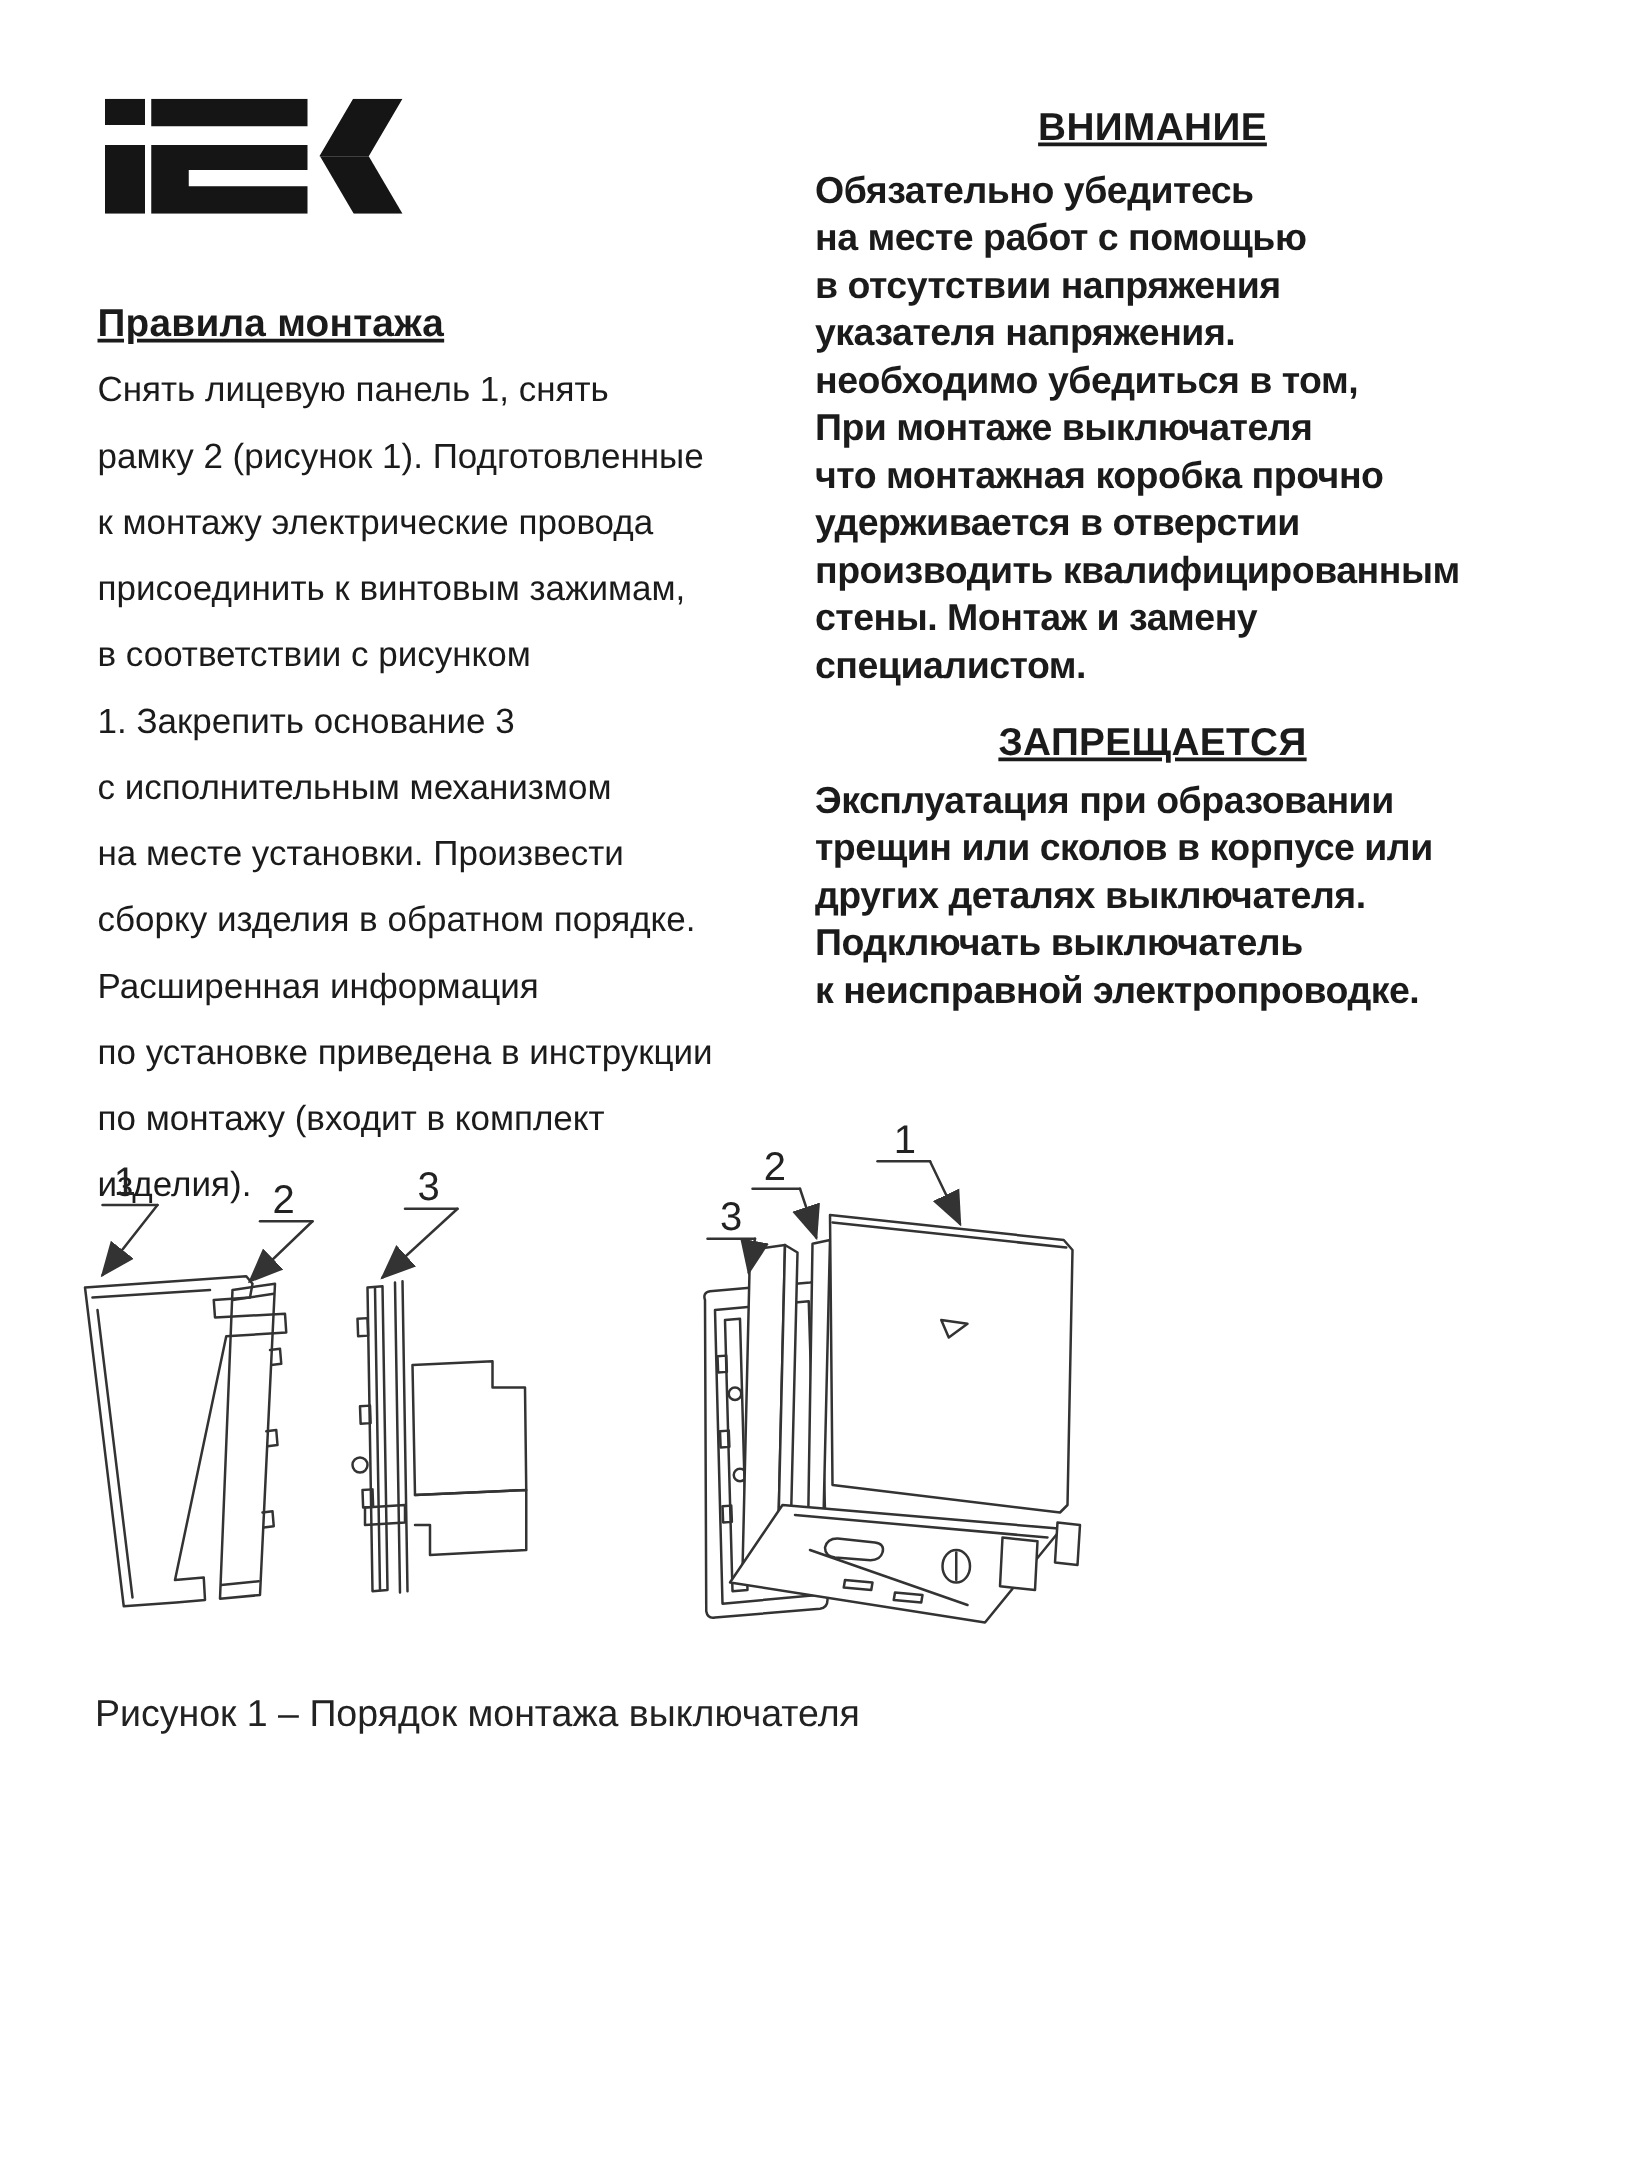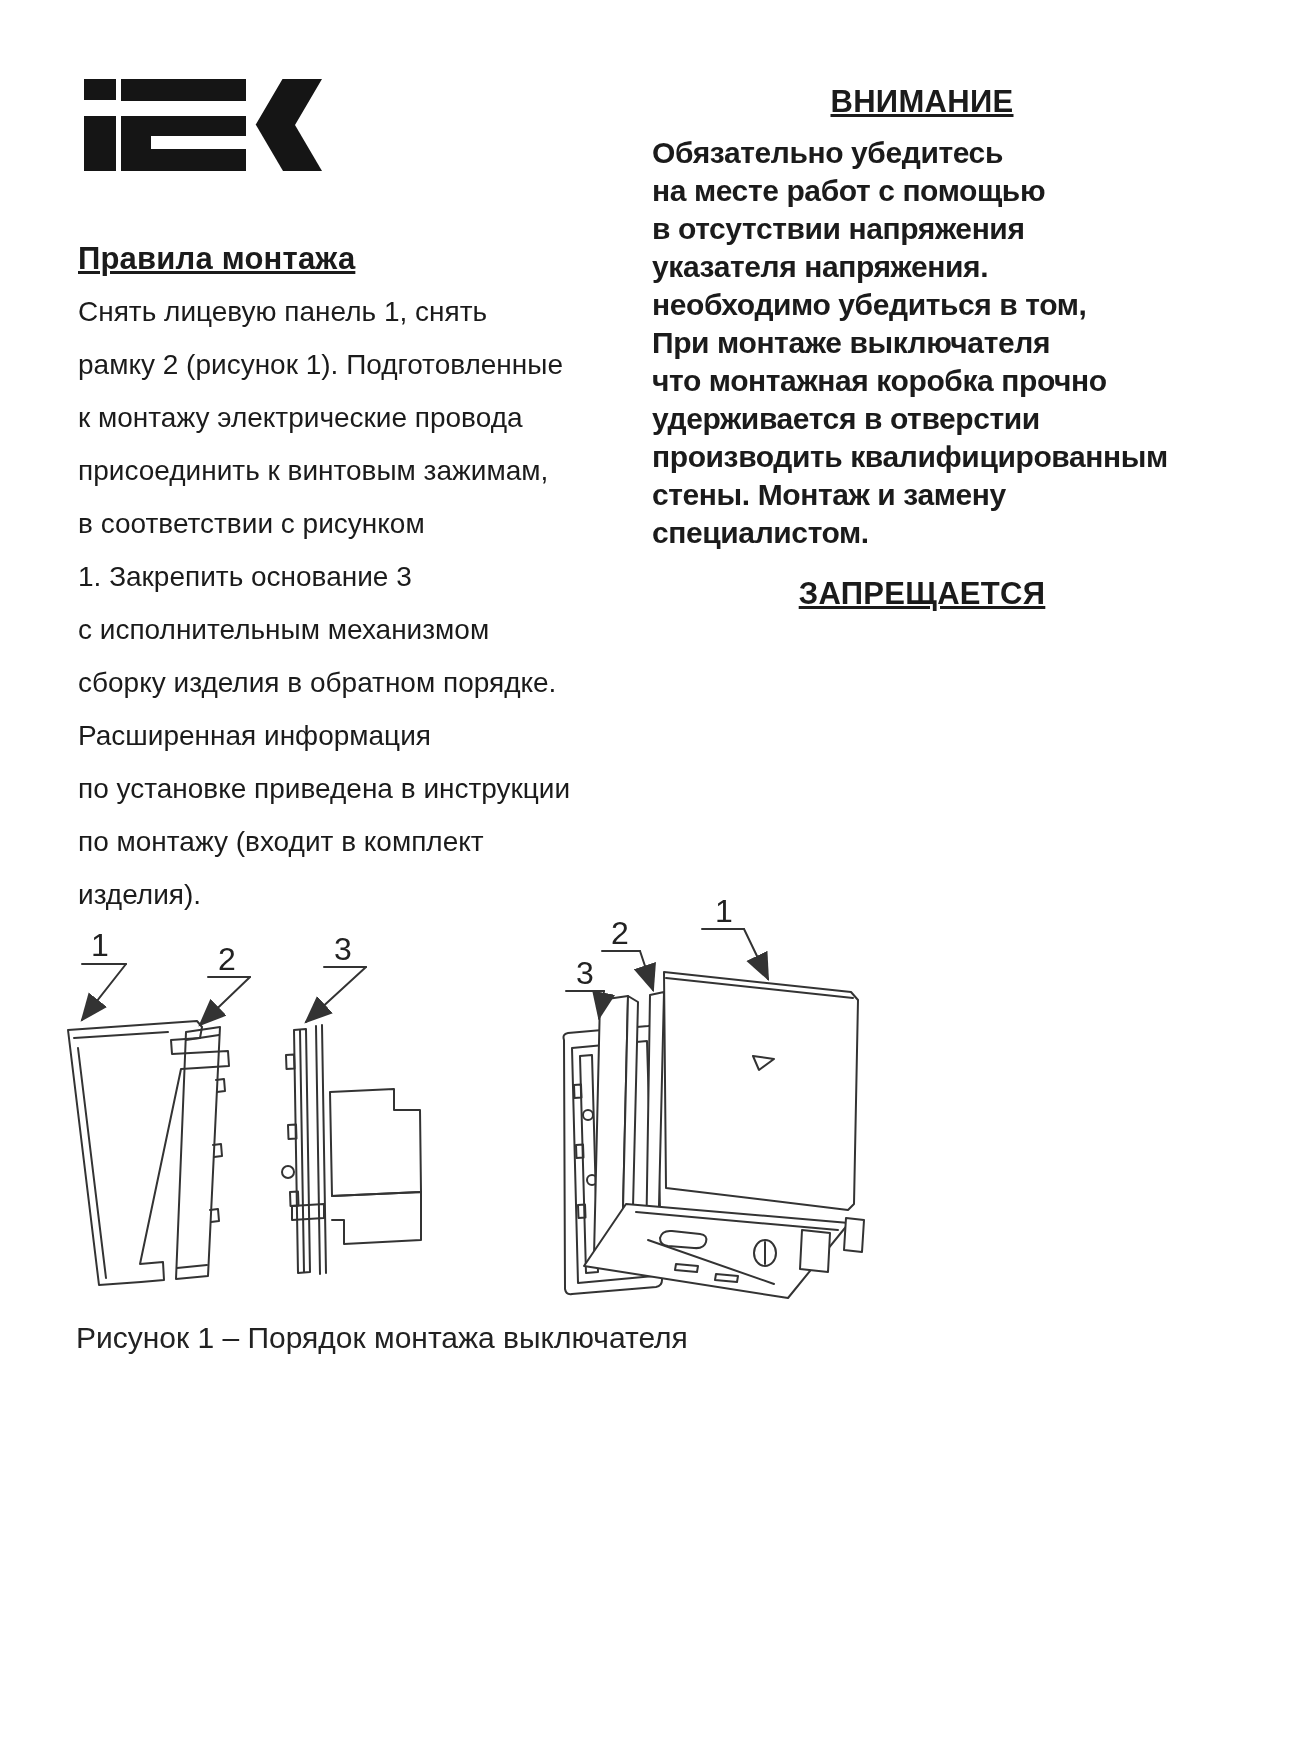--- a/index.html
+++ b/index.html
@@ -25,21 +25,21 @@
   .bold-lines div {
     font-size:30px; line-height:38px; font-weight:bold;
     letter-spacing:-0.4px; white-space:nowrap;
   }
 
   .figure { position:absolute; left:0; top:880px; width:1303px; height:470px; }
   .figure text { font-family:"Liberation Sans", sans-serif; font-size:32px; fill:#222; }
   .ln { fill:none; stroke:#333; stroke-width:2; stroke-linejoin:round; stroke-linecap:round; }
   .wh { fill:#ffffff; stroke:#333; stroke-width:2; stroke-linejoin:round; }
   .caption {
-    position:absolute; left:76px; top:1321px; font-size:30px; color:#222;
+    position:absolute; left:76px; top:1355px; font-size:30px; color:#222;
     white-space:nowrap;
   }
 </style>
 </head>
 <body>
 
 <div class="page">
 
   <svg class="logo" viewBox="0 0 240 92" aria-hidden="true">
     <g fill="#151515">
@@ -55,20 +55,21 @@
   <div class="col-left">
     <h1>Правила монтажа</h1>
     <div class="body-lines">
         <div>Снять лицевую панель 1, снять</div>
         <div>рамку 2 (рисунок 1). Подготовленные</div>
         <div>к монтажу электрические провода</div>
         <div>присоединить к винтовым зажимам,</div>
         <div>в соответствии с рисунком</div>
         <div>1. Закрепить основание 3</div>
         <div>с исполнительным механизмом</div>
+        <div>на месте установки. Произвести</div>
         <div>сборку изделия в обратном порядке.</div>
         <div>Расширенная информация</div>
         <div>по установке приведена в инструкции</div>
         <div>по монтажу (входит в комплект</div>
         <div>изделия).</div>
       </div>
   </div>
 
   <div class="col-right">
     <div class="warn-head">ВНИМАНИЕ</div>
@@ -79,20 +80,27 @@
         <div>указателя напряжения.</div>
         <div>необходимо убедиться в том,</div>
         <div>При монтаже выключателя</div>
         <div>что монтажная коробка прочно</div>
         <div>удерживается в отверстии</div>
         <div>производить квалифицированным</div>
         <div>стены. Монтаж и замену</div>
         <div>специалистом.</div>
       </div>
     <div class="warn-head second">ЗАПРЕЩАЕТСЯ</div>
+    <div class="bold-lines">
+        <div>Эксплуатация при образовании</div>
+        <div>трещин или сколов в корпусе или</div>
+        <div>других деталях выключателя.</div>
+        <div>Подключать выключатель</div>
+        <div>к неисправной электропроводке.</div>
+      </div>
   </div>
 
   <svg class="figure" viewBox="0 0 1303 470">
     <defs>
       <marker id="ah" viewBox="0 0 12 10" refX="11" refY="5" markerWidth="14" markerHeight="12" orient="auto">
         <path d="M0,0 L12,5 L0,10 z" fill="#333"></path>
       </marker>
     </defs>
 
     <g>

